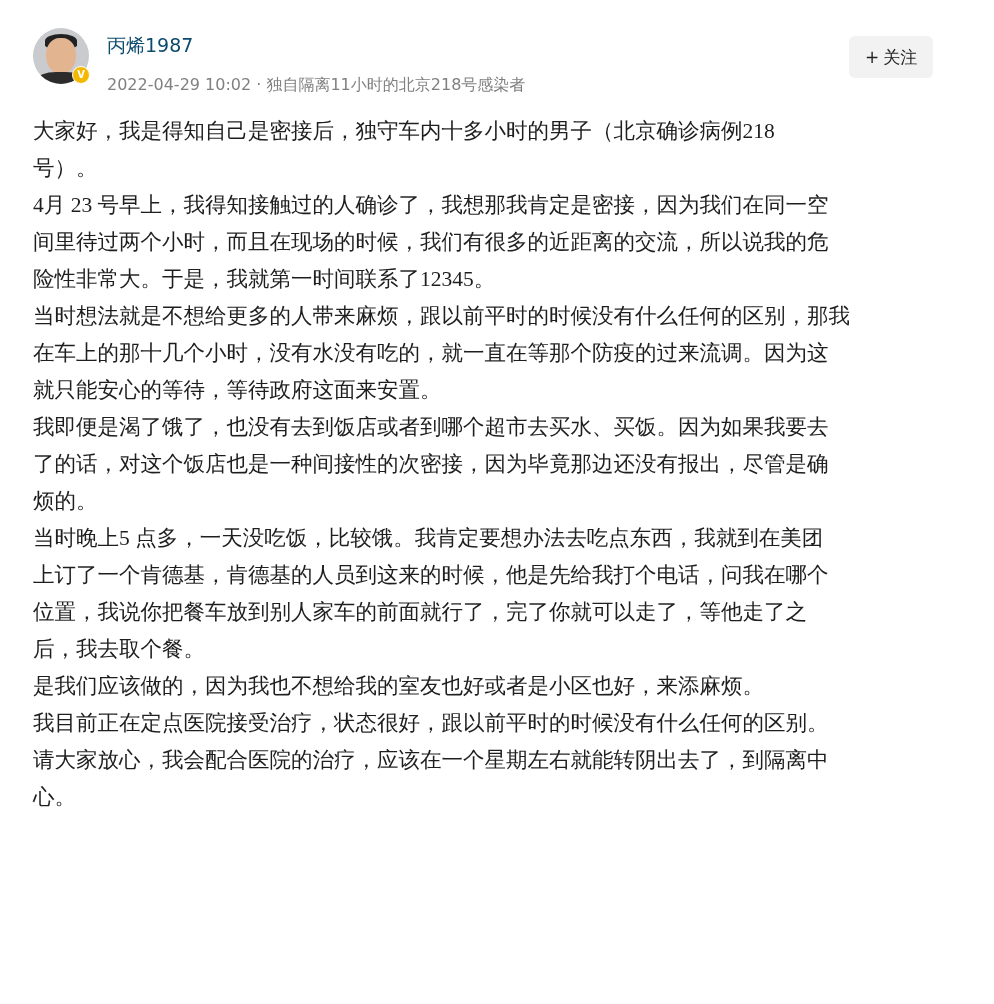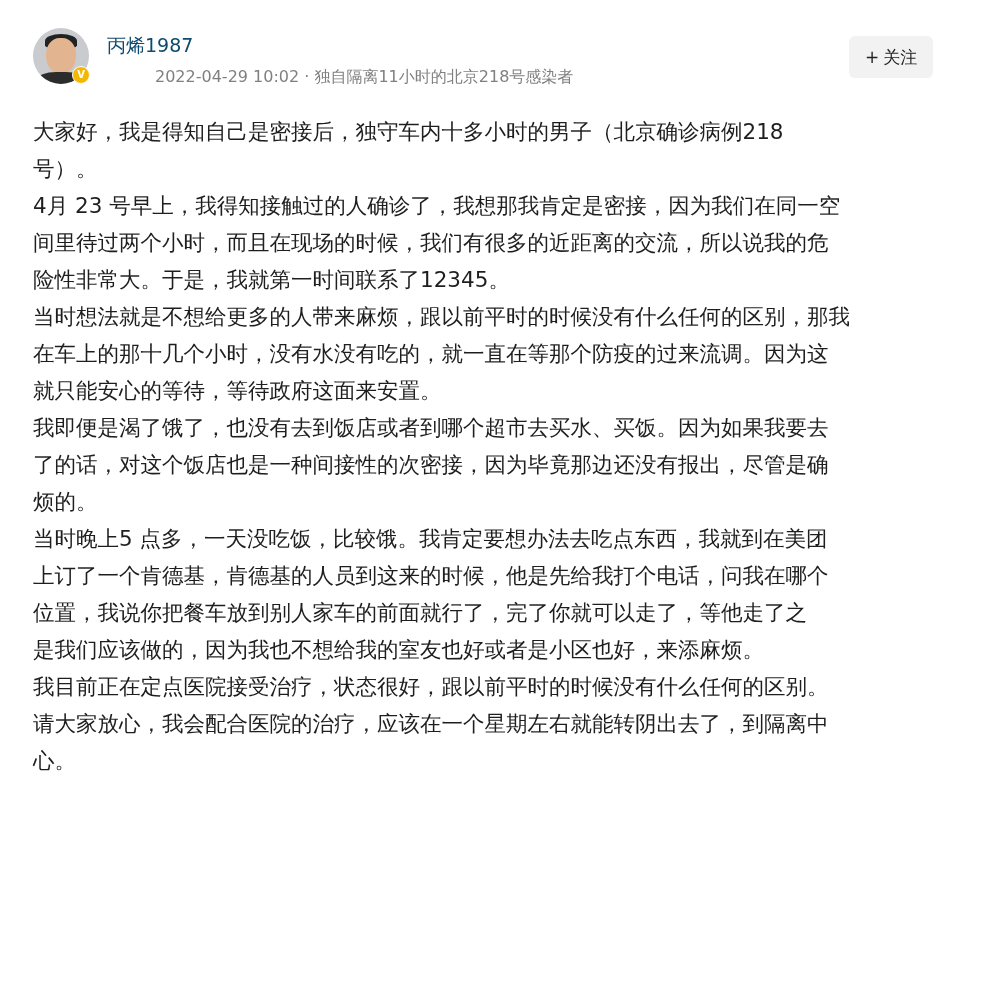--- a/index.html
+++ b/index.html
@@ -9,25 +9,25 @@
   .avatar { position:absolute; left:33px; top:28px; width:56px; height:56px; border-radius:50%;
             background:#c9cbcf; overflow:hidden; }
   .avatar .face { position:absolute; left:13px; top:10px; width:30px; height:36px; border-radius:45% 45% 50% 50%;
             background:#e2b48f; }
   .avatar .hair { position:absolute; left:12px; top:6px; width:32px; height:14px; border-radius:50% 50% 20% 20%; background:#222; }
   .avatar .shirt { position:absolute; left:4px; top:44px; width:48px; height:20px; border-radius:40% 40% 0 0; background:#2c2c2c; }
   .vbadge { position:absolute; left:72px; top:66px; width:16px; height:16px; border-radius:50%;
             background:#f5b800; border:1.5px solid #fff; color:#fff; font-size:10px; line-height:16px;
             text-align:center; font-weight:bold; }
   .username { position:absolute; left:107px; top:33px; font-size:19px; color:#0c4a6e; font-weight:500; }
-  .meta { position:absolute; left:107px; top:67px; font-size:16px; color:#808080; white-space:nowrap;margin-left:48px; }
+  .meta { position:absolute; left:107px; top:75px; font-size:16px; color:#808080; white-space:nowrap; }
   .follow { position:absolute; left:849px; top:36px; width:84px; height:42px; background:#f2f2f2;
             border-radius:6px; border:none; font-size:17px; color:#222; display:flex; align-items:center;
             justify-content:center; gap:4px; font-family:"DejaVu Sans",sans-serif; }
-  .content { position:absolute; left:33px; top:113px; width:930px; }
+  .content { position:absolute; left:33px; top:113px; width:930px;font-family:Liberation Serif, serif; }
   .line { height:37px; line-height:37px; font-size:21.5px; white-space:nowrap; color:#1e1e1e; }
 </style>
 </head>
 <body>
 
 <div class="header">
   <div class="avatar">
     <div class="hair"></div>
     <div class="face"></div>
     <div class="shirt"></div>
@@ -49,17 +49,18 @@
   <div class="line">险性非常大。于是，我就第一时间联系了12345。</div>
   <div class="line">当时想法就是不想给更多的人带来麻烦，跟以前平时的时候没有什么任何的区别，那我</div>
   <div class="line">在车上的那十几个小时，没有水没有吃的，就一直在等那个防疫的过来流调。因为这</div>
   <div class="line">就只能安心的等待，等待政府这面来安置。</div>
   <div class="line">我即便是渴了饿了，也没有去到饭店或者到哪个超市去买水、买饭。因为如果我要去</div>
   <div class="line">了的话，对这个饭店也是一种间接性的次密接，因为毕竟那边还没有报出，尽管是确</div>
   <div class="line">烦的。</div>
   <div class="line">当时晚上5 点多，一天没吃饭，比较饿。我肯定要想办法去吃点东西，我就到在美团</div>
   <div class="line">上订了一个肯德基，肯德基的人员到这来的时候，他是先给我打个电话，问我在哪个</div>
   <div class="line">位置，我说你把餐车放到别人家车的前面就行了，完了你就可以走了，等他走了之</div>
+  <div class="line">后，我去取个餐。</div>
   <div class="line">是我们应该做的，因为我也不想给我的室友也好或者是小区也好，来添麻烦。</div>
   <div class="line">我目前正在定点医院接受治疗，状态很好，跟以前平时的时候没有什么任何的区别。</div>
   <div class="line">请大家放心，我会配合医院的治疗，应该在一个星期左右就能转阴出去了，到隔离中</div>
   <div class="line">心。</div>
 </div>
 
 </body></html>

